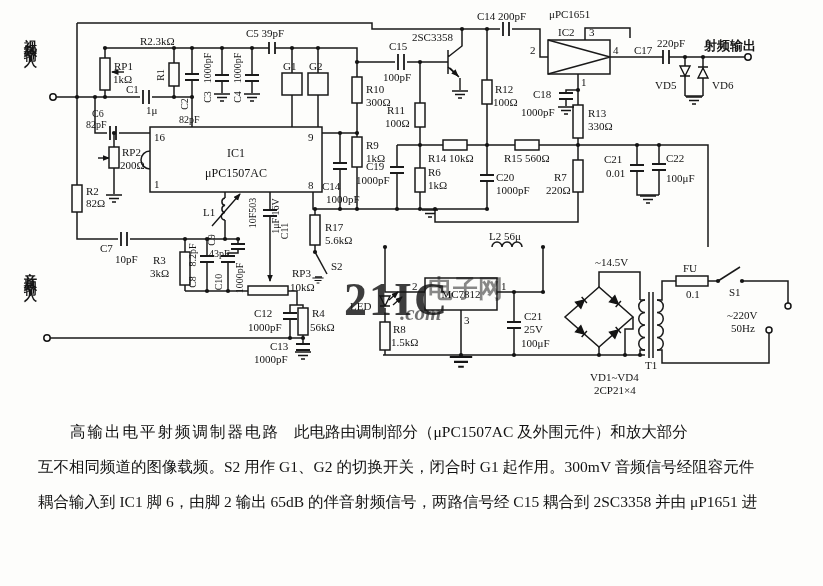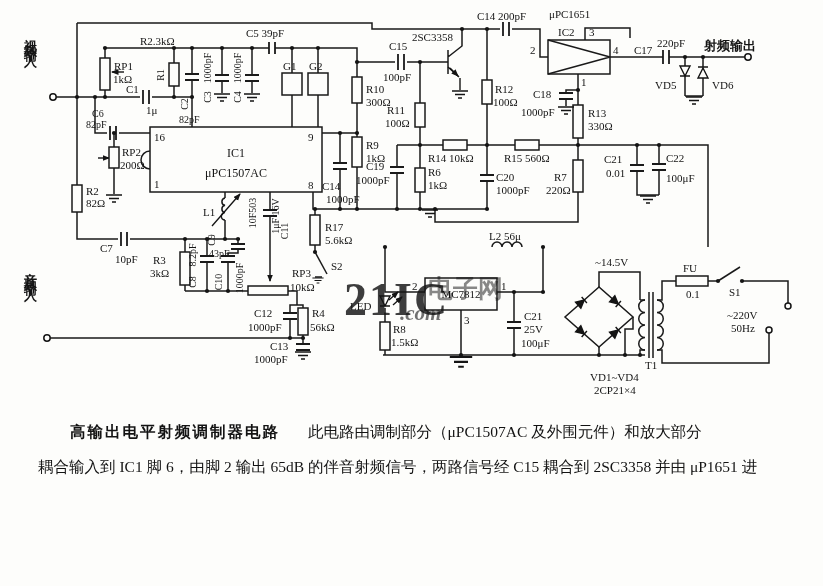--- a/index.html
+++ b/index.html
@@ -9,21 +9,21 @@
   svg text{font-family:"Liberation Serif",serif;fill:#141414;}
   .lbl{font-size:11px;}
   .sm{font-size:10px;}
   .ic{font-size:12px;}
   .cn{font-size:13px;font-weight:bold;}
   .v-label{position:absolute;writing-mode:vertical-rl;text-orientation:upright;
            font:bold 13px "Liberation Serif",serif;letter-spacing:5px;color:#141414;}
   #desc{position:absolute;left:0;top:402px;width:823px;box-sizing:border-box;
         padding:12px 26px 0 38px;font-size:15.5px;line-height:35px;color:#131313;
         text-align:justify;}
-  #desc .t{font-weight:bold;letter-spacing:2px;margin-right:28px;}
+  #desc .t{font-weight:normal;letter-spacing:2px;margin-right:14px;}
   #desc .indent{text-indent:32px;}
   .wm-big{font-size:46px;font-weight:bold;letter-spacing:2px;}
   .wm-cn{font-size:25px;font-weight:bold;}
   .wm-com{font-size:21px;font-weight:bold;font-style:italic;}
 </style>
 </head>
 <body>
 
 <div id="page">
 
@@ -380,17 +380,18 @@
       <text class="wm-big" x="344" y="315" fill="#e75f7d" opacity="0.82">21IC</text>
       <text class="wm-com" x="400" y="320" fill="#8aa6cc" opacity="0.6">.com</text>
     </g>
   </svg>
 
   <div class="v-label" style="left:21px;top:28px;">视频输入</div>
   <div class="v-label" style="left:21px;top:262px;">音频输入</div>
 
   <div id="desc">
     <div class="indent"><span class="t">高输出电平射频调制器电路</span><span>此电路由调制部分（μPC1507AC 及外围元件）和放大部分</span></div>
+    <div>互不相同频道的图像载频。S2 用作 G1、G2 的切换开关，闭合时 G1 起作用。300mV 音频信号经阻容元件</div>
     <div>耦合输入到 IC1 脚 6，由脚 2 输出 65dB 的伴音射频信号，两路信号经 C15 耦合到 2SC3358 并由 μP1651 进</div>
 
   </div>
 
 </div>
 
 </body></html>

